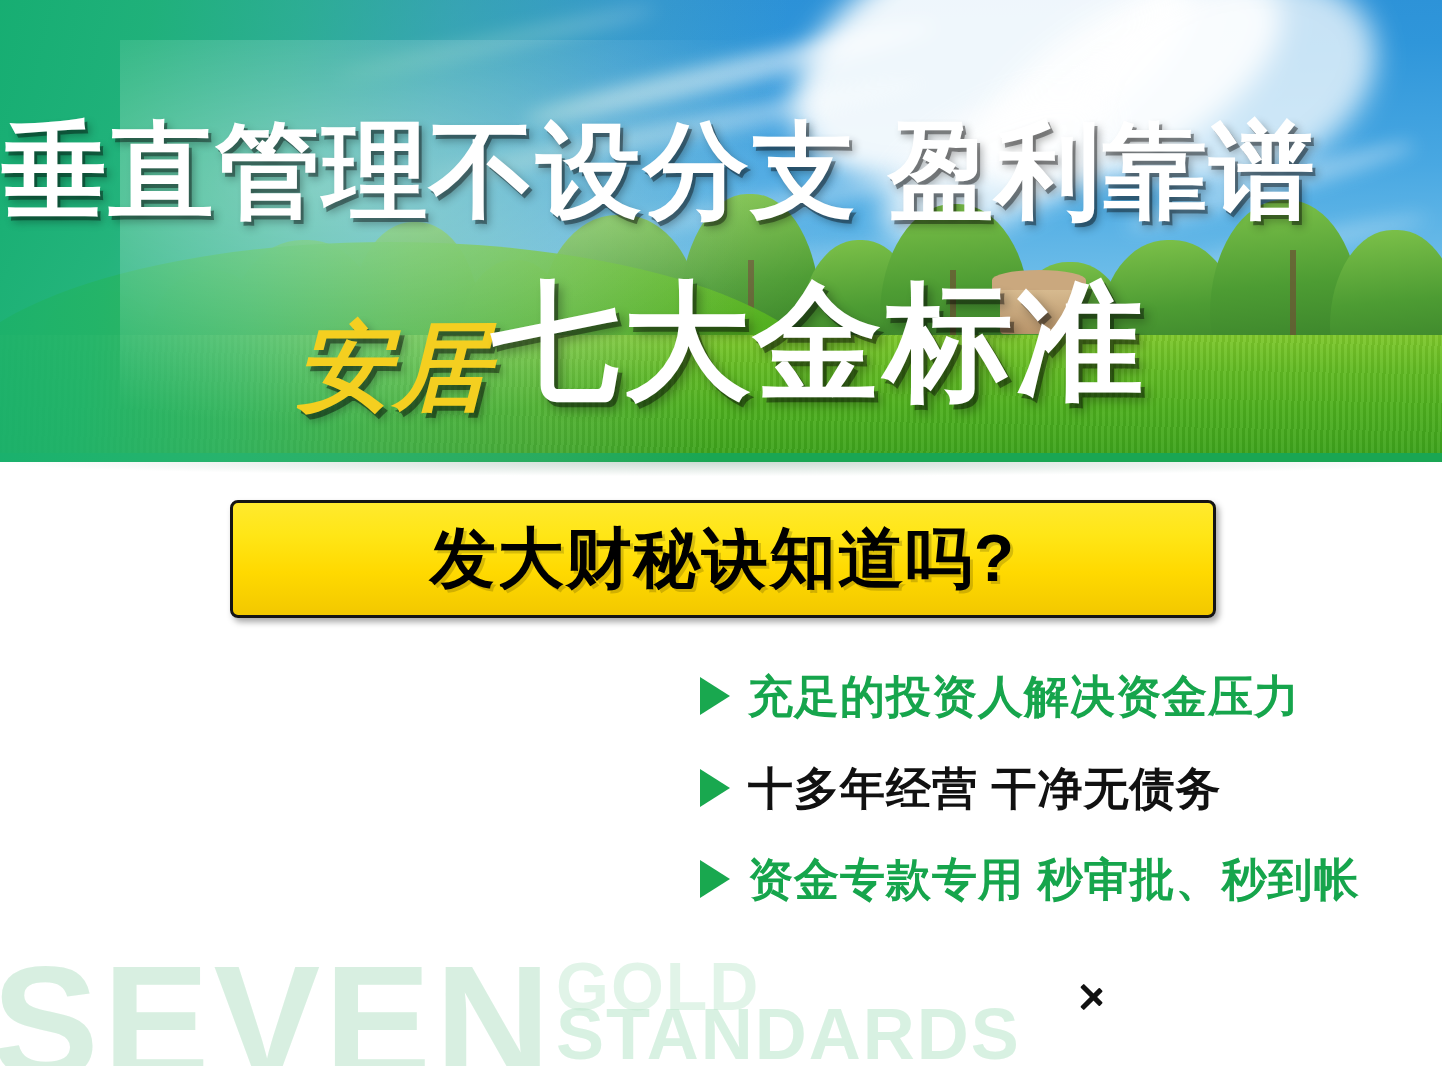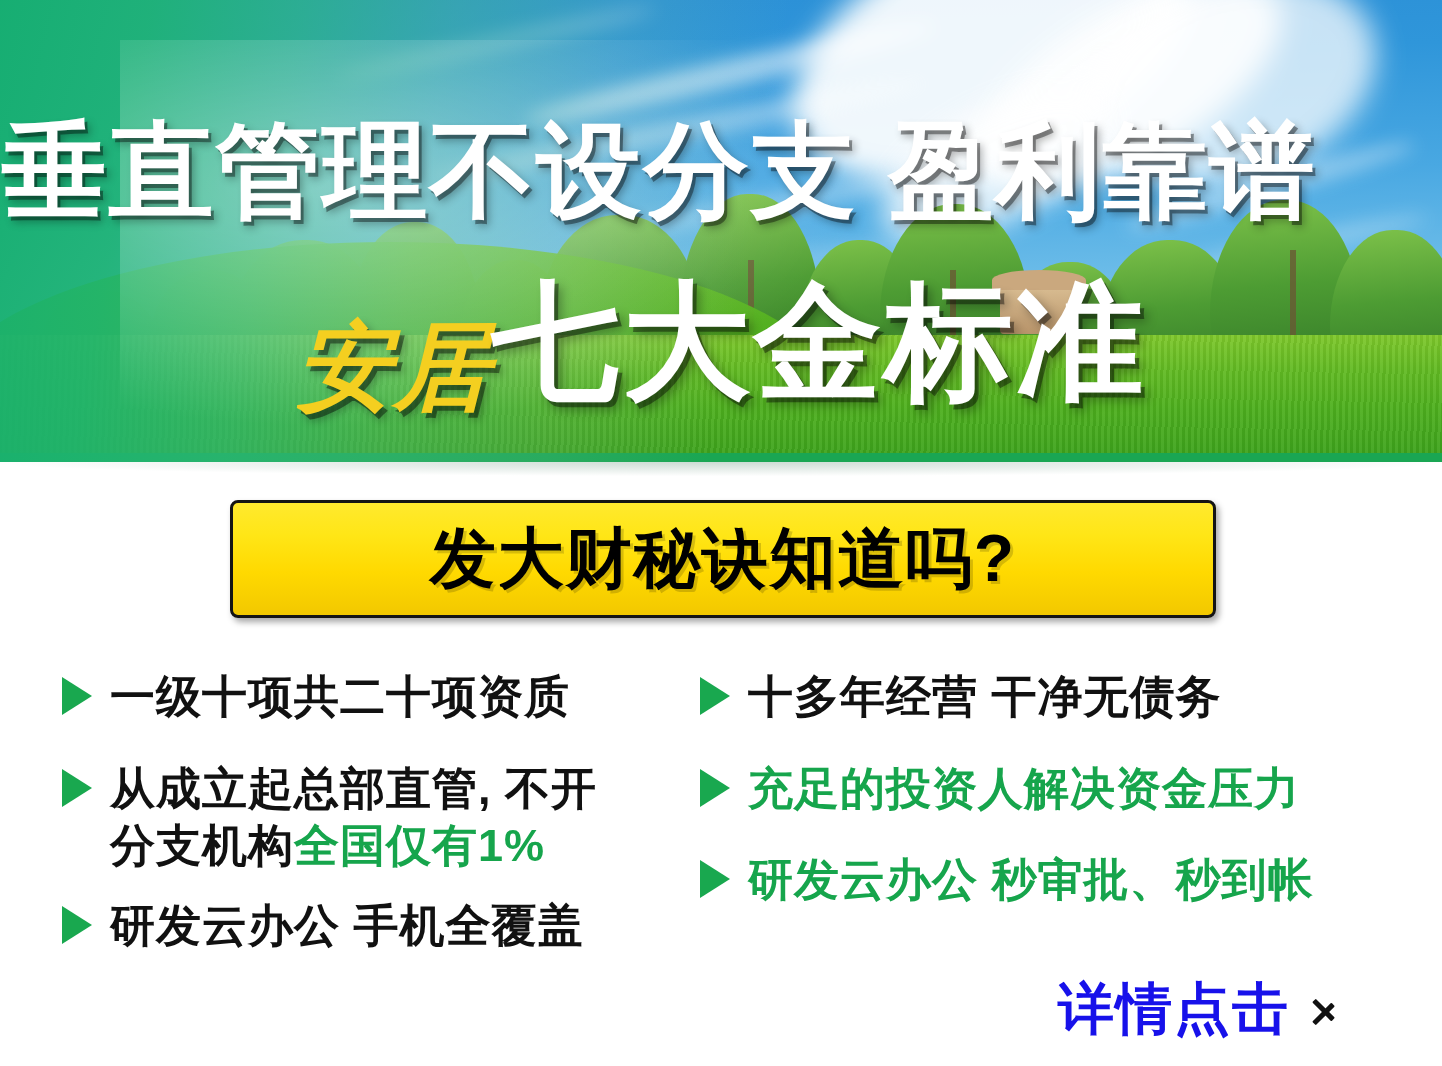--- a/index.html
+++ b/index.html
@@ -230,61 +230,44 @@
     </div>
   </div>
   <div class="heroshadow"></div>
 
   <div class="yellowbar">
     <span class="yellowbar-text">发大财秘诀知道吗?</span>
   </div>
 
   <div class="cols">
 
-    <div class="col-left">
+
+    <div class="col-right">
 
       <div class="bullet l1">
         <span class="tri"></span>
-        <span class="btxt">一级十项共二十项资质</span>
+        <span class="btxt green">充足的投资人解决资金压力</span>
       </div>
-
-      <div class="bullet l2">
-        <span class="tri"></span>
-        <span class="btxt">
-          <span>从成立起总部直管, 不开</span><br>
-          <span>分支机构</span><span class="hl">全国仅有1%</span>
-        </span>
-      </div>
-
-      <div class="bullet">
-        <span class="tri"></span>
-        <span class="btxt">研发云办公  手机全覆盖</span>
-      </div>
-
-    </div>
-
-    <div class="col-right">
 
       <div class="bullet l1">
         <span class="tri"></span>
         <span class="btxt">十多年经营  干净无债务</span>
       </div>
 
-      <div class="bullet l1">
-        <span class="tri"></span>
-        <span class="btxt green">充足的投资人解决资金压力</span>
-      </div>
-
       <div class="bullet">
         <span class="tri"></span>
-        <span class="btxt green">研发云办公  秒审批、秒到帐</span>
+        <span class="btxt green">资金专款专用  秒审批、秒到帐</span>
       </div>
 
     </div>
   </div>
 
+  <div class="watermark">
+    <span class="wm-seven">SEVEN</span>
+    <span class="wm-gold">GOLD</span>
+    <span class="wm-std">STANDARDS</span>
+  </div>
 
   <div class="detail">
-    <span class="detail-text">详情点击</span>
     <span class="chev"></span>
   </div>
 
 </div>
 
 </body></html>

